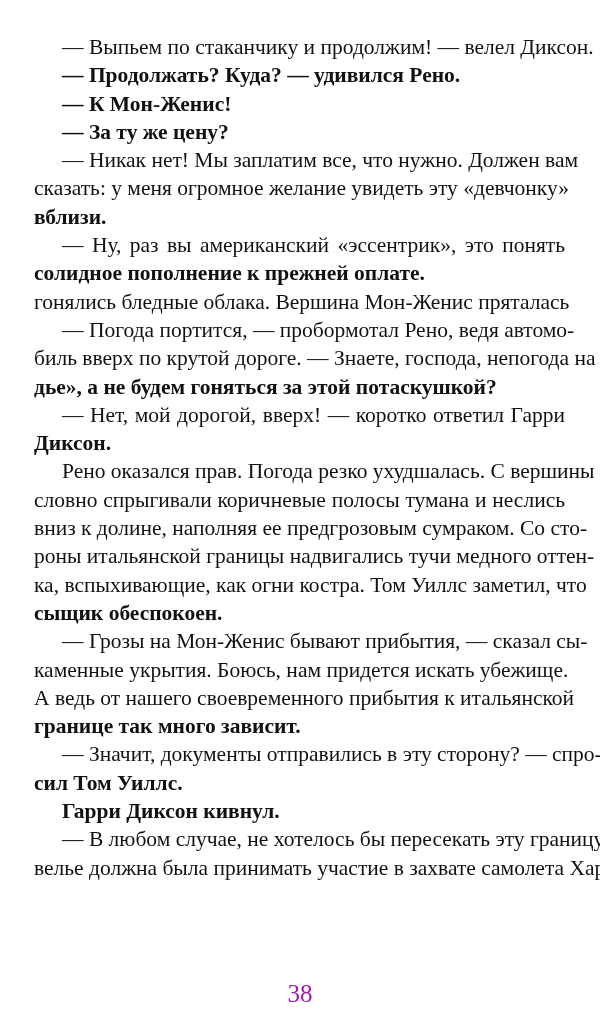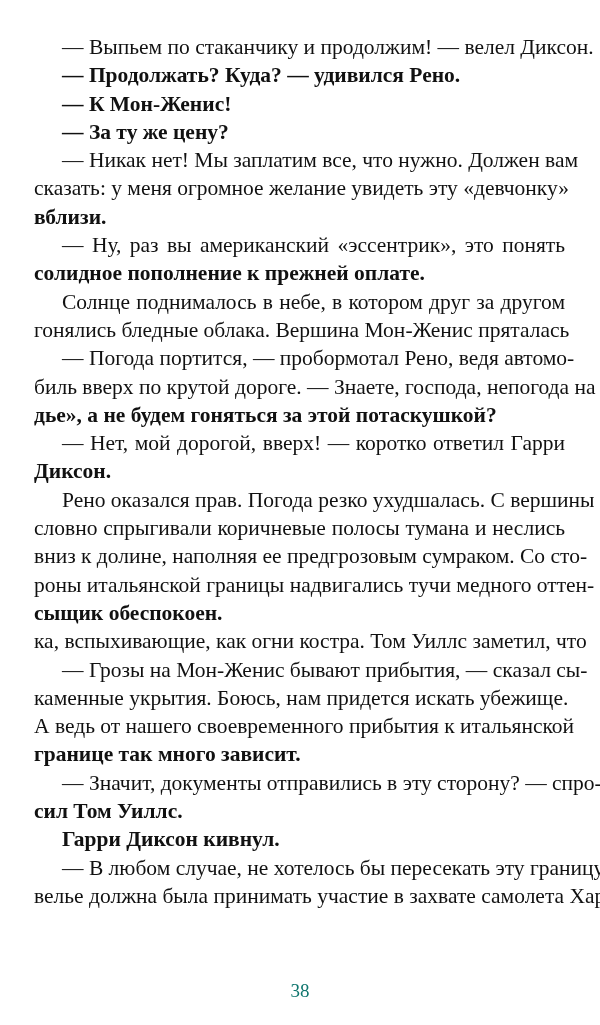--- a/index.html
+++ b/index.html
@@ -11,49 +11,48 @@
     }
     .line {
       display: block; white-space: nowrap; text-align: justify; text-align-last: justify;
       height: 28.3px; overflow: visible;
     }
     .line.indent { padding-left: 28px; }
     .line.last { text-align-last: left; font-weight: bold; }
     .pagenum {
       position: absolute; left: 0; width: 600px; top: 980px; text-align: center;
       font-family: "Liberation Serif", "DejaVu Serif", serif;
-      font-size: 19px; color: #0f766e;
+      font-size: 25px; color: #a21caf;
     }
   </style>
 </head>
 <body>
 
 <div class="page" id="page-body">
     <span class="line indent">— Выпьем по стаканчику и продолжим! — велел Диксон.</span>
     <span class="line indent last">— Продолжать? Куда? — удивился Рено.</span>
     <span class="line indent last">— К Мон-Женис!</span>
     <span class="line indent last">— За ту же цену?</span>
     <span class="line indent">— Никак нет! Мы заплатим все, что нужно. Должен вам</span>
     <span class="line">сказать: у меня огромное желание увидеть эту «девчонку»</span>
     <span class="line last">вблизи.</span>
     <span class="line indent">— Ну, раз вы американский «эссентрик», это понять</span>
     <span class="line last">солидное пополнение к прежней оплате.</span>
-    <span class="line indent">Солнце поднималось в небе, в котором друг за другом</span>
     <span class="line">гонялись бледные облака. Вершина Мон-Женис пряталась</span>
     <span class="line indent">— Погода портится, — пробормотал Рено, ведя автомо-</span>
     <span class="line">биль вверх по крутой дороге. — Знаете, господа, непогода на</span>
     <span class="line last">дье», а не будем гоняться за этой потаскушкой?</span>
     <span class="line indent">— Нет, мой дорогой, вверх! — коротко ответил Гарри</span>
     <span class="line last">Диксон.</span>
     <span class="line indent">Рено оказался прав. Погода резко ухудшалась. С вершины</span>
     <span class="line">словно спрыгивали коричневые полосы тумана и неслись</span>
     <span class="line">вниз к долине, наполняя ее предгрозовым сумраком. Со сто-</span>
     <span class="line">роны итальянской границы надвигались тучи медного оттен-</span>
+    <span class="line">ка, вспыхивающие, как огни костра. Том Уиллс заметил, что</span>
     <span class="line last">сыщик обеспокоен.</span>
-    <span class="line">ка, вспыхивающие, как огни костра. Том Уиллс заметил, что</span>
     <span class="line indent">— Грозы на Мон-Женис бывают прибытия, — сказал сы-</span>
     <span class="line">каменные укрытия. Боюсь, нам придется искать убежище.</span>
     <span class="line">А ведь от нашего своевременного прибытия к итальянской</span>
     <span class="line last">границе так много зависит.</span>
     <span class="line indent">— Значит, документы отправились в эту сторону? — спро-</span>
     <span class="line last">сил Том Уиллс.</span>
     <span class="line indent last">Гарри Диксон кивнул.</span>
     <span class="line indent">— В любом случае, не хотелось бы пересекать эту границу.</span>
     <span class="line">велье должна была принимать участие в захвате самолета Хар-</span>
   </div>

